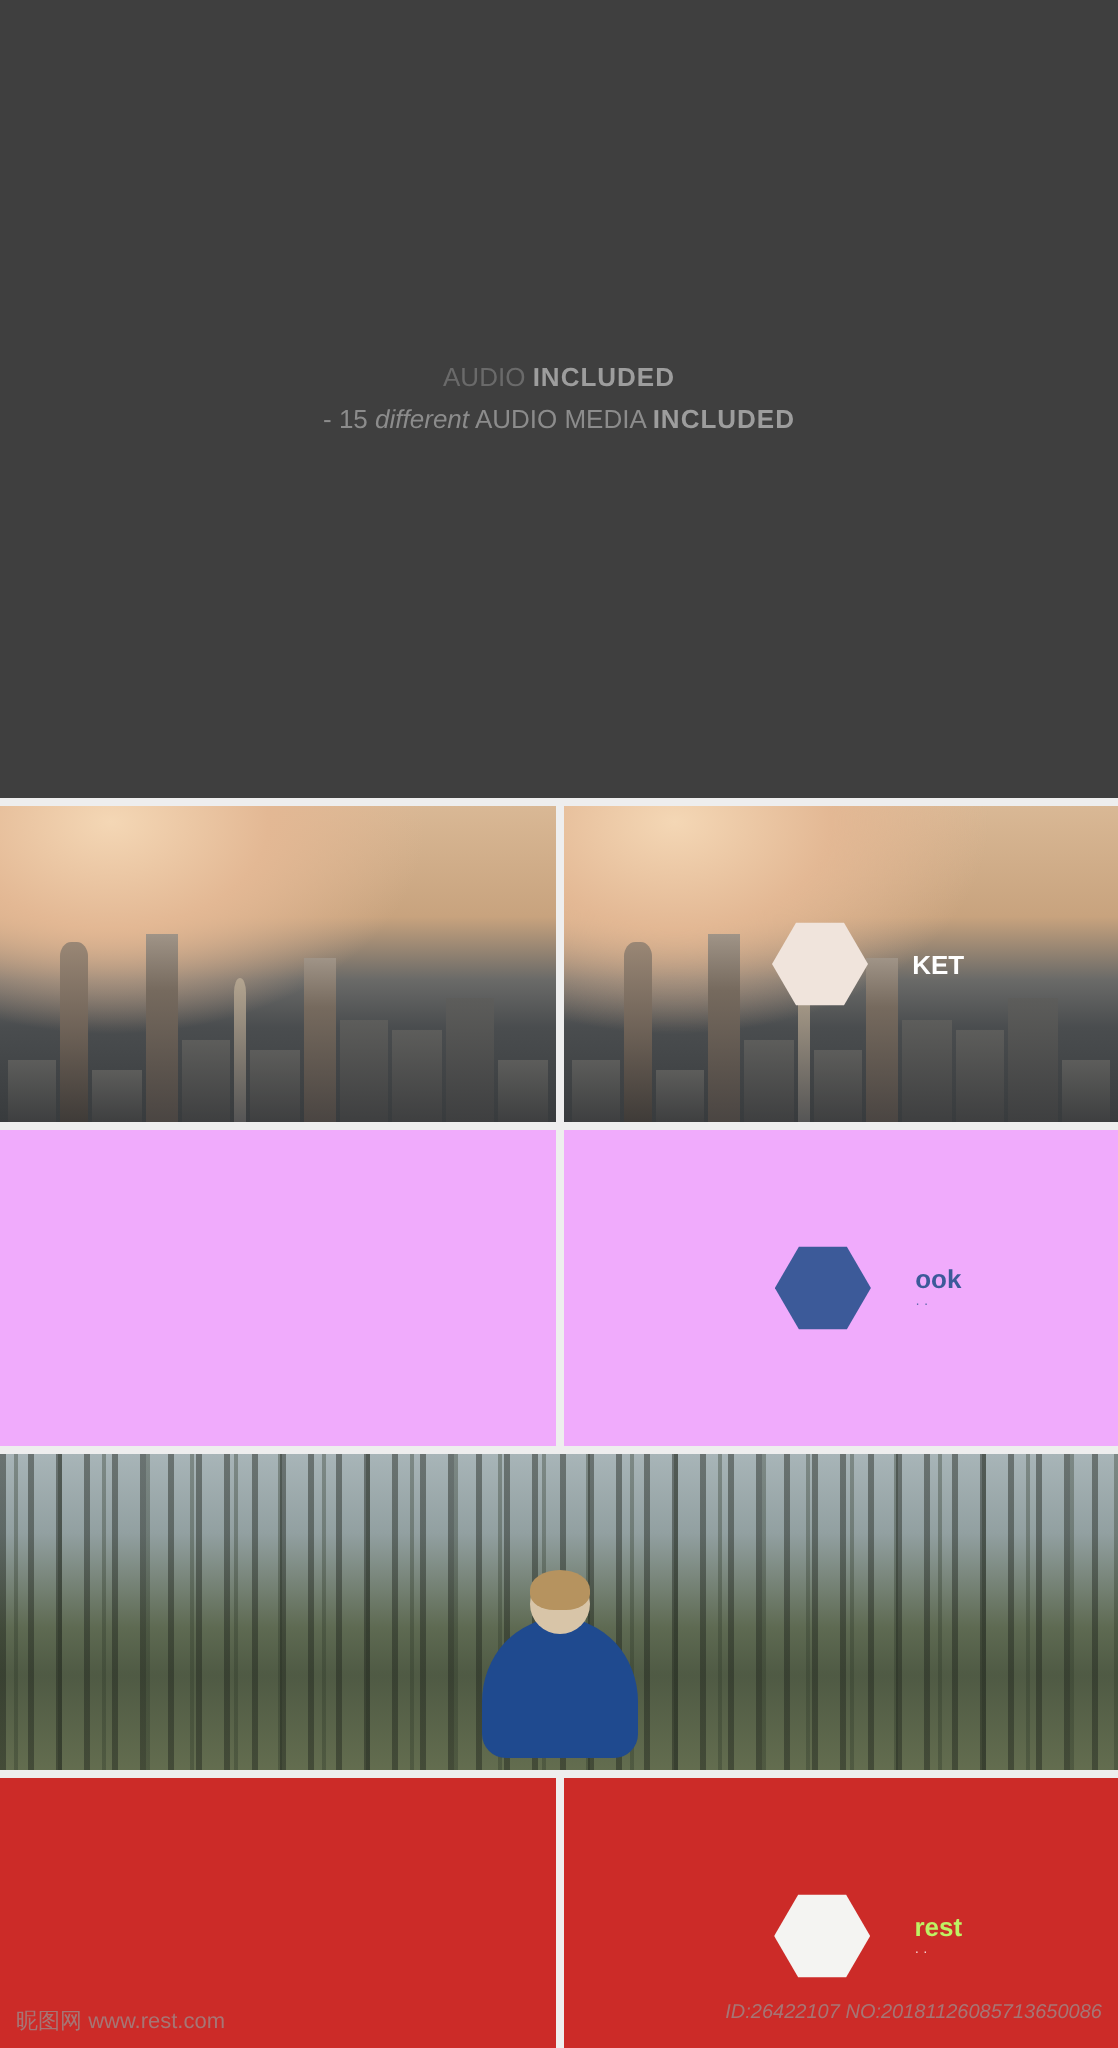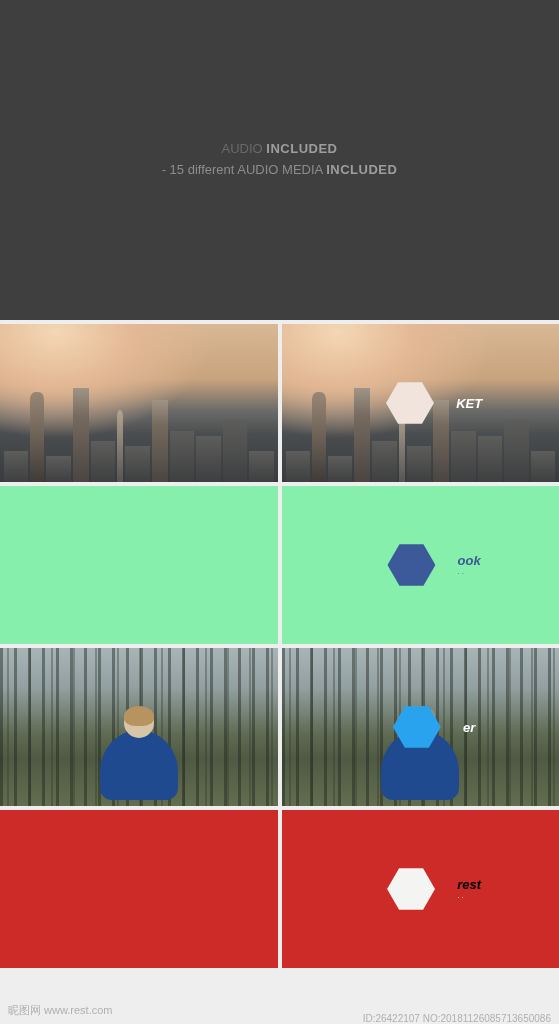--- a/index.html
+++ b/index.html
@@ -1,30 +1,30 @@
 <!DOCTYPE html>
 <html><head>
 <meta charset="utf-8">
 <style>
 * { margin: 0; padding: 0; box-sizing: border-box; }
 body { width: 559px; height: 1024px; background: #eee; font-family: Arial, sans-serif; overflow: hidden; }
 .container { width: 559px; display: flex; flex-direction: column; }
 
 .hero {
-  height: 320px; background: #3f3f3f; display: flex;
+  height: 399px; background: #3f3f3f; display: flex;
   flex-direction: column; justify-content: center; align-items: center;
   color: #8c8c8c; font-size: 13px; line-height: 1.6;
 }
 .hero .line { text-align: center; }
 .hero .bold { font-weight: 700; color: #9d9d9d; letter-spacing: 0.5px; }
-.hero .italic { }
+.hero .italic { font-style: italic; }
 .hero .dim { color: #6a6a6a; }
 
 .row { display: flex; gap: 4px; margin-top: 4px; }
-.cell { flex: 1; height: 158px; position: relative; overflow: hidden; background: #86efac; }
+.cell { flex: 1; height: 158px; position: relative; overflow: hidden; background: #f0abfc; }
 
 .city {
   background:
     radial-gradient(ellipse at 20% 5%, #f4d7b5 0%, #e3b894 25%, transparent 50%),
     linear-gradient(to bottom, #d9b895 0%, #c8a37e 35%, #6a6a68 55%, #4a4d4f 70%, #383b3d 100%);
 }
 .city .skyline {
   position: absolute; bottom: 0; left: 0; right: 0; height: 65%;
   display: flex; align-items: flex-end; gap: 2px; padding: 0 4px;
 }
@@ -58,35 +58,35 @@
 }
 .forest .hood {
   width: 78px; height: 70px; background: #1f4a8f;
   border-radius: 50% 50% 12px 12px / 60% 60% 12px 12px; margin-top: -8px;
 }
 
 .redcell { background: #cc2b28; }
 
 .hex-wrap {
   position: absolute; top: 50%; left: 55%; transform: translate(-50%, -50%);
-  display: flex; align-items: center; gap: 22px; font-style: italic;
+  display: flex; align-items: center; gap: 22px;
 }
 .hex {
   width: 48px; height: 42px; position: relative;
 }
 .hex svg { width: 100%; height: 100%; display: block; }
 .hex-label { font-size: 13px; font-weight: 700; white-space: nowrap; }
 .hex-sub { font-size: 7px; opacity: 0.8; margin-top: 2px; }
 
 .watermark {
   position: fixed; left: 8px; bottom: 6px; font-size: 11px; color: rgba(150,150,150,0.7);
   font-family: "SimSun", Arial, sans-serif;
 }
 .meta {
-  position: fixed; right: 8px; bottom: 0; font-size: 10px; color: rgba(150,150,150,0.7);
+  position: fixed; right: 8px; bottom: 12px; font-size: 10px; color: rgba(150,150,150,0.7); font-style: italic;
 }
 </style>
 </head>
 <body>
 
 <div class="container">
 
   <div class="hero">
     <div class="line">
       <span class="dim">AUDIO</span>
@@ -164,51 +164,33 @@
 
   <div class="row">
     <div class="cell forest">
       <div class="person">
         <div class="head">
             <div class="hair"></div>
           </div>
         <div class="hood"></div>
       </div>
     </div>
-    <div class="cell forest">
-      <div class="person">
-        <div class="head">
-            <div class="hair"></div>
-          </div>
-        <div class="hood"></div>
-      </div>
-      <div class="hex-wrap">
-        <div class="hex">
-          <svg viewBox="0 0 100 86">
-              <polygon points="25,0 75,0 100,43 75,86 25,86 0,43" fill="#2aa3ef"></polygon>
-            </svg>
-        </div>
-        <div>
-          <div class="hex-label" style="color:#fff">er</div>
-        </div>
-      </div>
-    </div>
   </div>
 
   <div class="row">
     <div class="cell redcell"></div>
     <div class="cell redcell">
       <div class="hex-wrap">
         <div class="hex">
           <svg viewBox="0 0 100 86">
               <polygon points="25,0 75,0 100,43 75,86 25,86 0,43" fill="#f4f4f2"></polygon>
             </svg>
         </div>
         <div>
-          <div class="hex-label" style="color:#000000">rest</div>
+          <div class="hex-label" style="color:#bef264">rest</div>
           <div class="hex-sub" style="color:#fff">· ·</div>
         </div>
       </div>
     </div>
   </div>
 
 </div>
 
 <div class="watermark">
   <span>昵图网</span>

